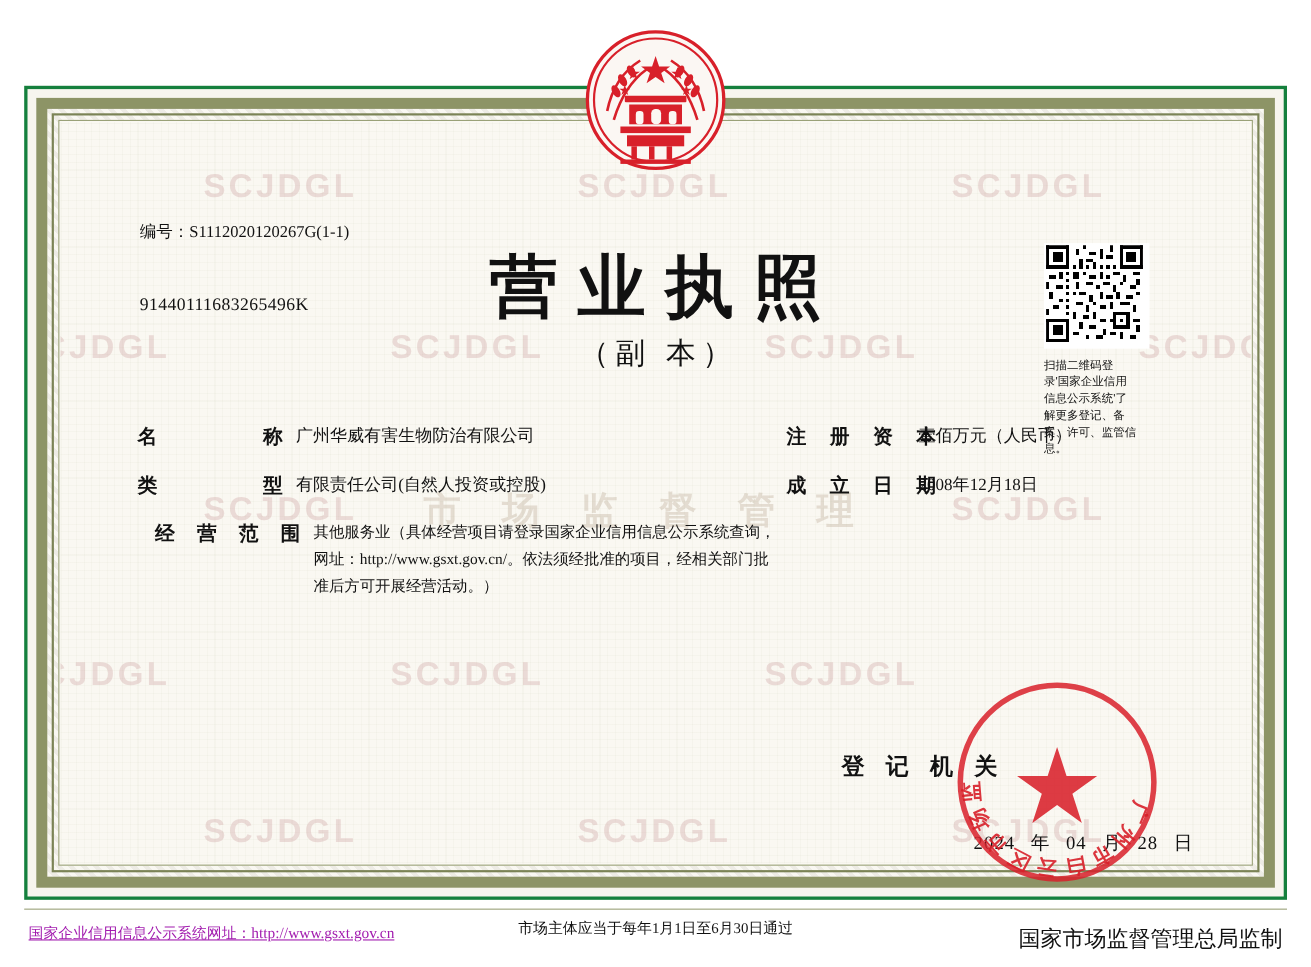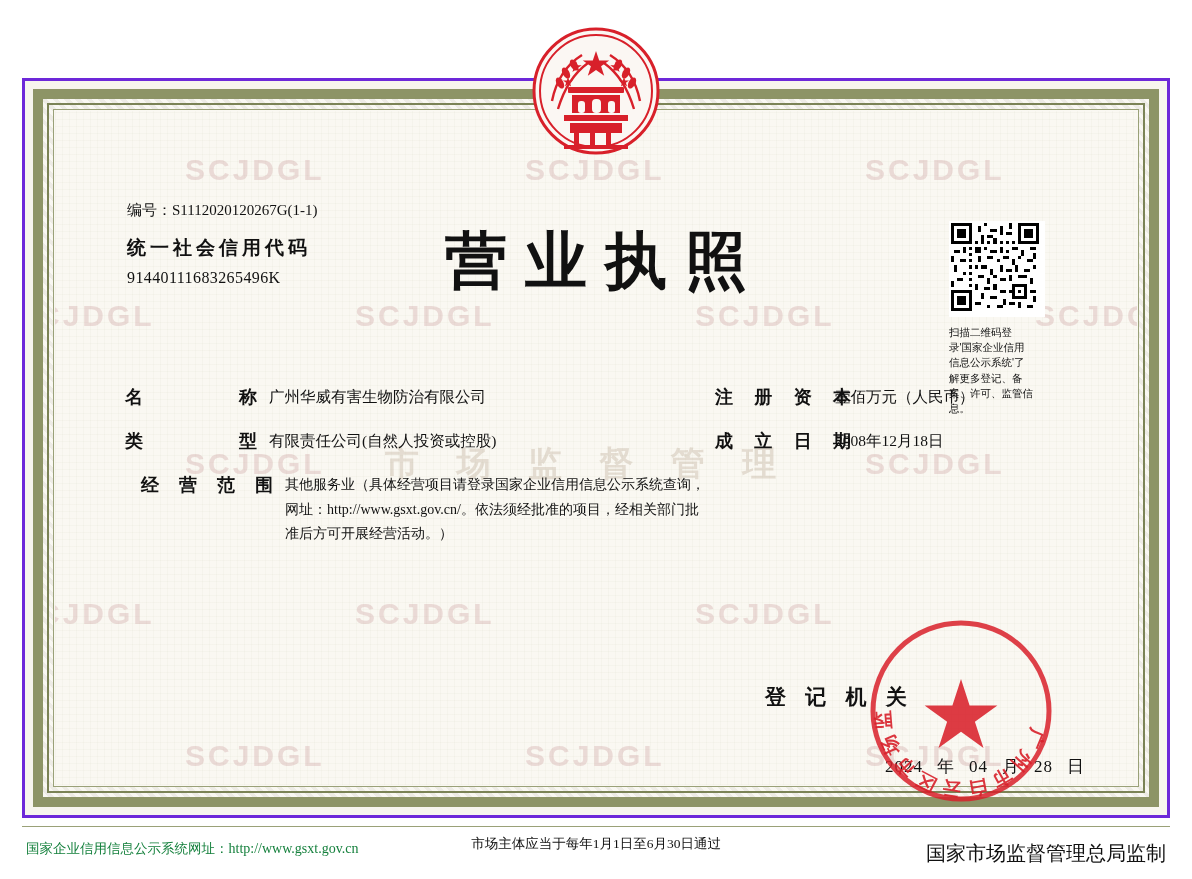--- a/index.html
+++ b/index.html
@@ -17,21 +17,21 @@
   }
 
   
   .cert {
     position: absolute;
     left: 22px;
     top: 78px;
     width: 1148px;
     height: 740px;
     box-sizing: border-box;
-    border: 3px solid #6d28d9;
+    border: 3px solid #15803d;
     background: #f7f5ee;
   }
   .cert-inner-1 {
     position: absolute;
     left: 8px; top: 8px; right: 8px; bottom: 8px;
     border: 10px solid #8d9466;
     box-sizing: border-box;
     background:
       repeating-linear-gradient(45deg, rgba(255,255,255,0.25) 0 4px, rgba(0,0,0,0.04) 4px 8px);
   }
@@ -277,22 +277,23 @@
     right: 22px;
     top: 0;
     height: 1px;
     background: #9aa178;
   }
   .footer-left {
     position: absolute;
     left: 26px;
     top: 14px;
     font-size: 13.5px;
-    color: #15803d;
-    white-space: nowrap;
+    color: #a21caf;
+    white-space: nowrap;
+    text-decoration: underline;
   }
   .footer-left .url {
     font-family: "Liberation Serif", serif;
     font-size: 14px;
   }
   .footer-center {
     position: absolute;
     left: 50%;
     transform: translateX(-50%);
     top: 8px;
@@ -386,24 +387,24 @@
       </g>
     </svg>
   </div>
 
   <div class="content">
 
     <div class="serial">
       <span>编号：</span><span class="num">S1112020120267G(1-1)</span>
     </div>
 
-    <div class="credit-label">统一社会信用代码</div>
     <div class="credit-code">91440111683265496K</div>
 
     <div class="main-title">营业执照</div>
+    <div class="sub-title">（副 本）</div>
 
     <div class="qr-wrap">
       <div class="qr">
         <svg viewBox="0 0 29 29" width="88" height="88" shape-rendering="crispEdges" aria-hidden="true">
           <rect width="29" height="29" fill="#ffffff"></rect>
           <g fill="#000000">
 
             <rect x="0" y="0" width="7" height="1"></rect>
               <rect x="0" y="6" width="7" height="1"></rect>
             <rect x="0" y="0" width="1" height="7"></rect>

